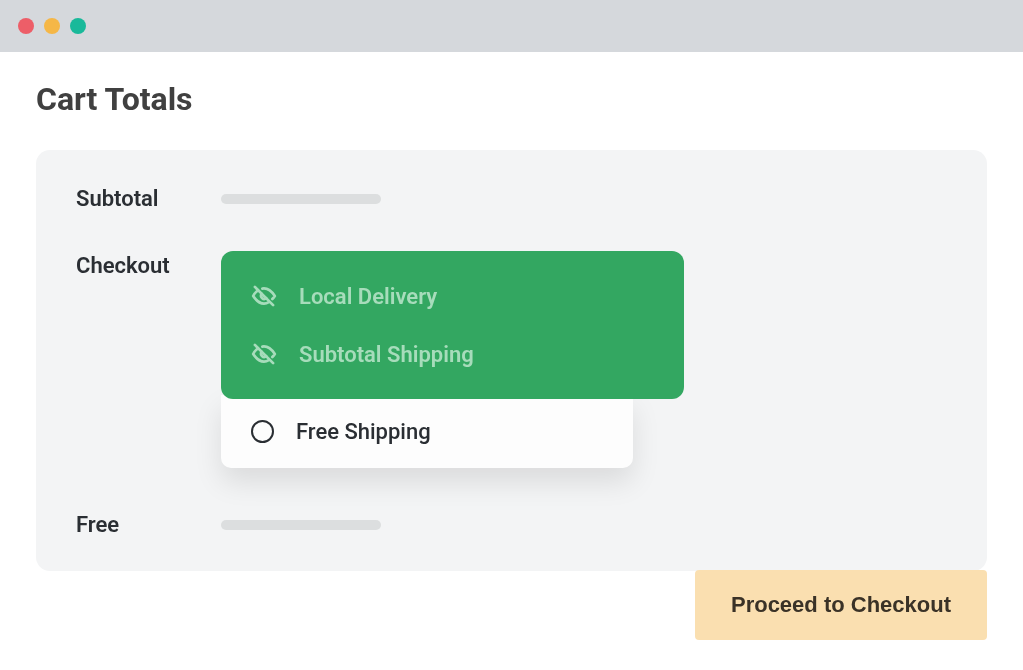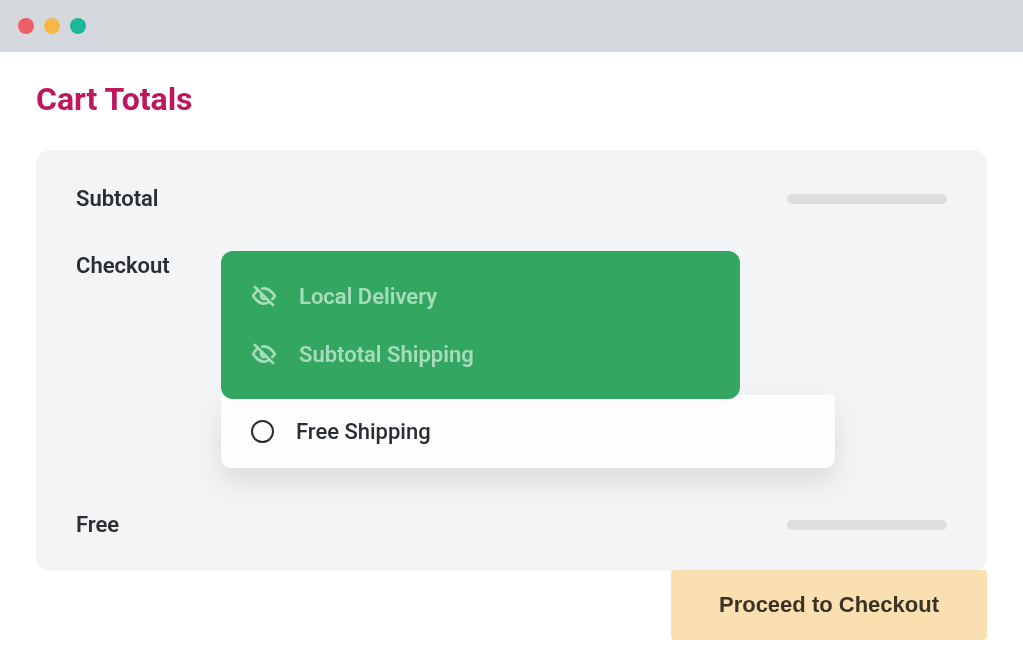--- a/index.html
+++ b/index.html
@@ -35,35 +35,34 @@
     .dot-yellow { background: #f5b747; }
     .dot-green { background: #19b99a; }
     
     .content {
       padding: 28px 36px 0 36px;
     }
     
     .page-title {
       font-size: 32px;
       font-weight: 700;
-      color: #be185d;
+      color: #404040;
       margin-bottom: 32px;
     }
     
     .totals-card {
       background: #f3f4f5;
       border-radius: 14px;
       padding: 36px 40px 34px 40px;
       position: relative;
     }
     
     .row {
       display: flex;
       align-items: flex-start;
-      justify-content: space-between;
     }
     
     .row-subtotal {
       align-items: center;
       margin-bottom: 42px;
     }
     
     .row-total {
       align-items: center;
       margin-top: 44px;
@@ -87,21 +86,21 @@
     .shipping-options {
       position: relative;
       flex-grow: 1;
       margin-top: -2px;
     }
     
     .hidden-panel {
       background: #33a761;
       border-radius: 12px;
       padding: 22px 30px;
-      width: 519px;
+      width: 463px;
       position: relative;
       z-index: 2;
     }
     
     .hidden-option {
       display: flex;
       align-items: center;
       gap: 22px;
       padding: 10px 0;
     }
@@ -118,21 +117,21 @@
     
     .hidden-label {
       color: #a7dcbb;
       font-size: 22px;
       font-weight: 600;
     }
     
     .visible-panel {
       background: #fdfdfd;
       border-radius: 0 0 10px 10px;
-      width: 614px;
+      width: 412px;
       padding: 24px 30px;
       box-shadow: 0 14px 28px rgba(0,0,0,0.10);
       position: relative;
       z-index: 1;
       margin-top: -4px;
     }
     
     .visible-option {
       display: flex;
       align-items: center;
@@ -152,21 +151,21 @@
       font-weight: 500;
       color: #2a2e33;
     }
     
     .checkout-btn {
       position: absolute;
       right: 36px;
       top: 570px;
       background: #fadfb0;
       border: none;
-      padding: 22px 48px;
+      padding: 22px 36px;
       font-size: 22px;
       font-weight: 700;
       color: #3a3227;
       border-radius: 4px;
       cursor: pointer;
     }
   </style>
 </head>
 <body>
 

